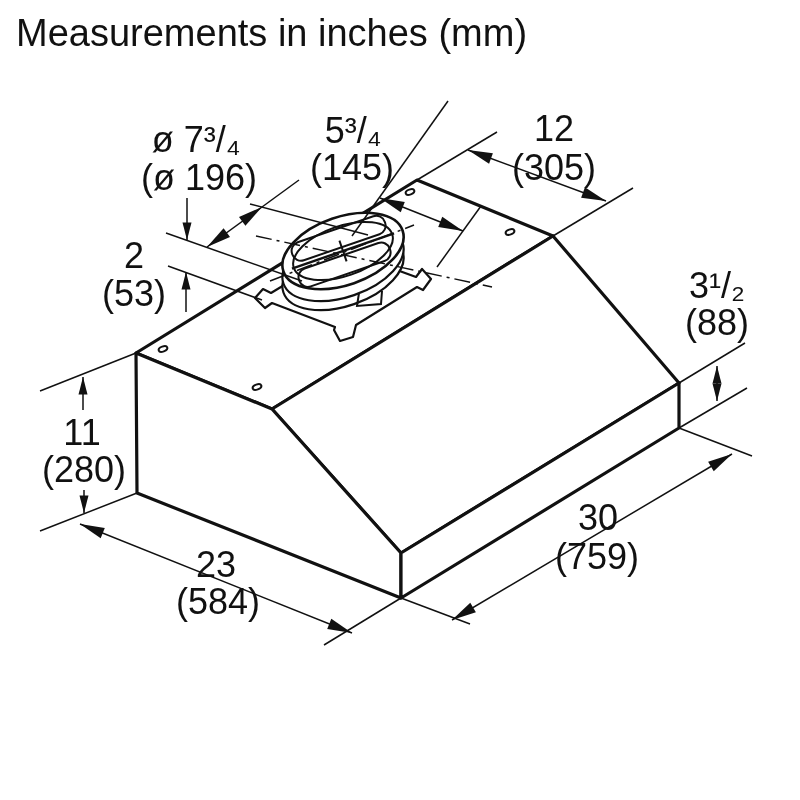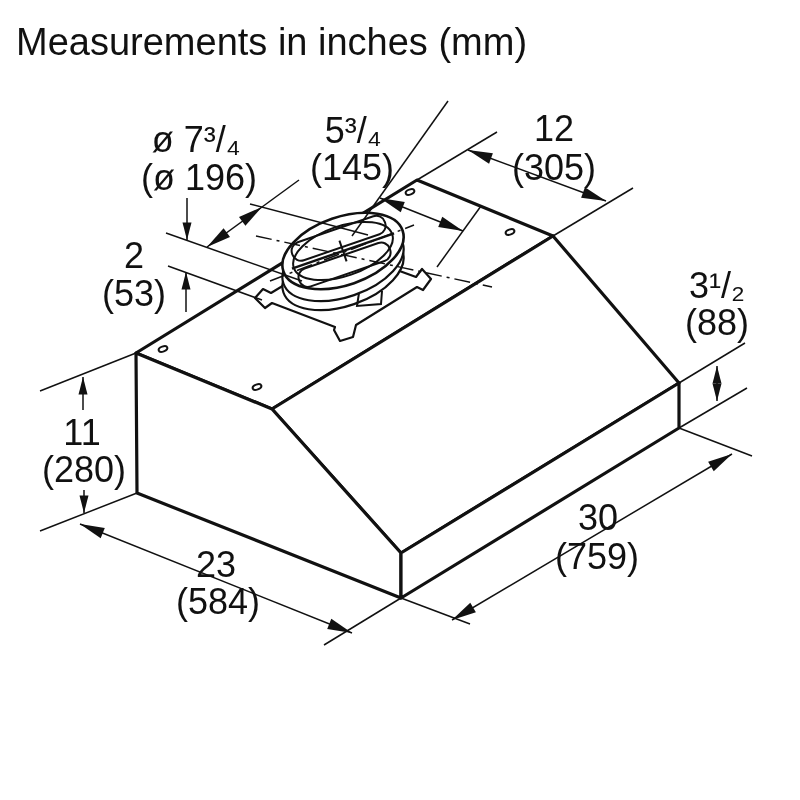--- a/index.html
+++ b/index.html
@@ -1,18 +1,18 @@
 <!DOCTYPE html>
 <html><head>
 <meta charset="utf-8">
 <style>
   html,body{margin:0;padding:0;background:#ffffff;}
   .page{position:relative;width:800px;height:800px;background:#ffffff;overflow:hidden;
         font-family:"Liberation Sans",sans-serif;}
-  .title{position:absolute;left:16px;top:21px;font-size:38px;color:#111;letter-spacing:0px;}
+  .title{position:absolute;left:16px;top:12px;font-size:38px;color:#111;letter-spacing:0px;}
   svg{position:absolute;left:0;top:0;}
   svg text{font-family:"Liberation Sans",sans-serif;font-size:36px;fill:#111;}
   .thick{stroke:#111;stroke-width:3.2;fill:#fff;stroke-linejoin:round;}
   .med{stroke:#111;stroke-width:2.2;fill:#fff;stroke-linejoin:round;}
   .thin{stroke:#111;stroke-width:1.5;fill:none;}
   .dim{stroke:#111;stroke-width:1.5;fill:none;}
   .cl{stroke:#111;stroke-width:1.5;fill:none;stroke-dasharray:16 5 3 5;}
   .detail{stroke:#111;stroke-width:2;fill:none;}
 </style>
 </head>

